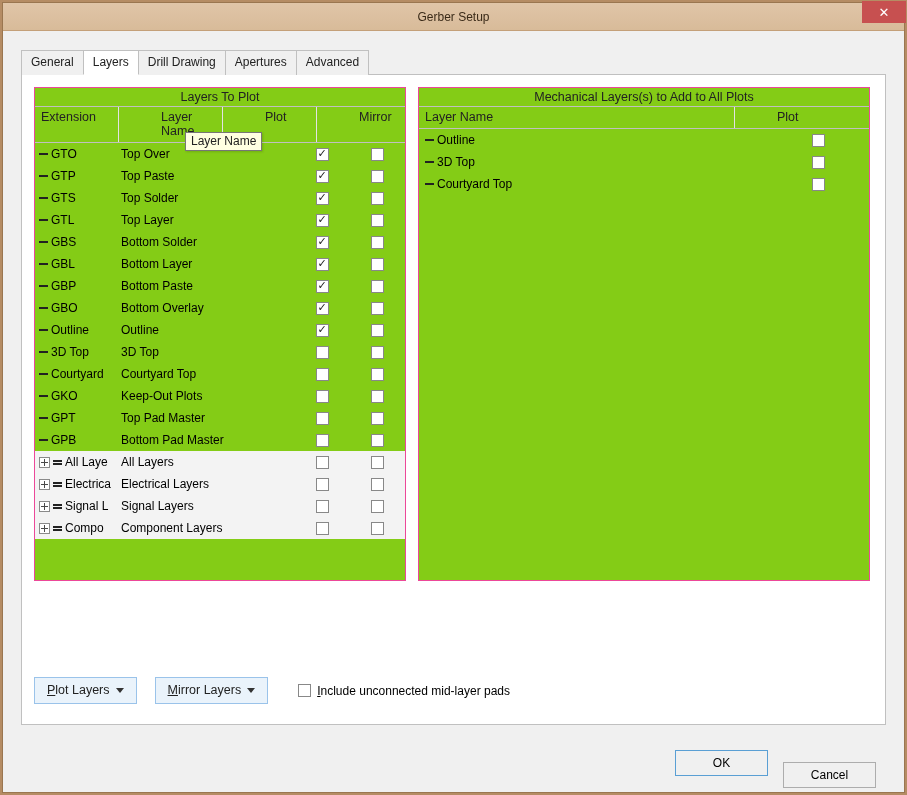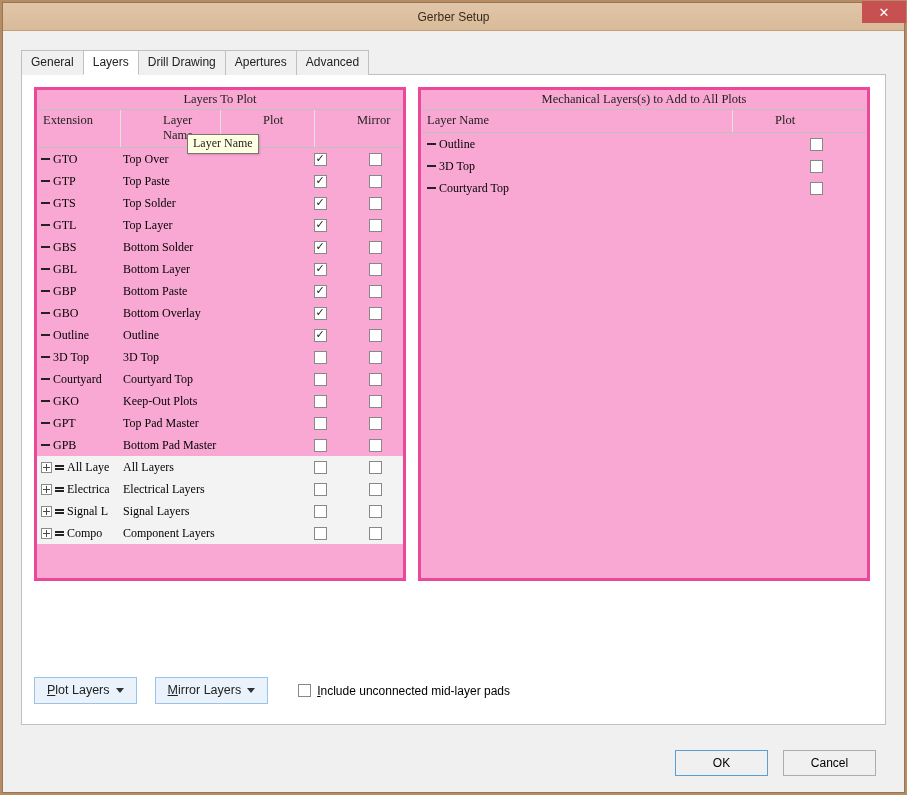--- a/index.html
+++ b/index.html
@@ -8,21 +8,21 @@
   .window { position:absolute; left:2px; top:2px; right:2px; bottom:2px; background:#f0f0f0; border:1px solid #9a7650; }
   .titlebar { height:28px; background:linear-gradient(#e0c5a8,#d8bb99); border-bottom:1px solid #c4a079; position:relative; display:flex; align-items:center; justify-content:center; }
   .titlebar .title { font-size:12px; color:#3a2a18; }
   .close-btn { position:absolute; right:-2px; top:-2px; width:44px; height:22px; background:#c75050; color:#fff; display:flex; align-items:center; justify-content:center; font-size:13px; font-family: "Segoe UI Symbol", sans-serif; }
   .content { position:absolute; left:0; top:28px; right:0; bottom:0; background:#f0f0f0; padding:18px; }
   .tabstrip { display:flex; border-bottom:1px solid #c0c0c0; margin-bottom:0; }
   .tab { padding:4px 9px 5px 9px; border:1px solid #c0c0c0; border-bottom:none; background:#f0f0f0; margin-right:-1px; position:relative; top:1px; cursor:default; color:#222; }
   .tab.active { background:#fff; border-bottom:1px solid #fff; z-index:2; }
   .panel { border:1px solid #c0c0c0; border-top:none; background:#fff; padding:12px; height:650px; position:relative; }
   .lists { display:flex; gap:12px; }
-  .listbox { border:3px solid #ec4899; background:#f9a8d4; position:relative;font-family:Liberation Serif, serif; }
+  .listbox { border:1px solid #ec4899; background:#84cc16; position:relative; }
   .listbox.left { width:372px; height:494px; }
   .listbox.right { width:452px; height:494px; }
   .list-title { text-align:center; font-size:12.5px; padding:2px 0; border-bottom:1px solid #c0c0c0; color:#222; }
   .headers { display:flex; border-bottom:1px solid #c0c0c0;gap:36px; }
   .hcell { padding:3px 6px 4px 6px; font-size:12.5px; color:#222; border-right:1px solid #e3e3e3; }
   .left .col-ext { width:84px; }
   .left .col-name { flex:1; }
   .left .col-plot { width:58px; text-align:left; }
   .left .col-mirror { width:52px; text-align:left; border-right:none;}
   .right .col-name { flex:1; }
@@ -375,16 +375,16 @@
           <span><span class="u">I</span><span>nclude unconnected mid-layer pads</span></span>
         </div>
       </div>
 
       <div class="footer" style="position:absolute; left:0; right:0; bottom:-1px; background:transparent;">
       </div>
     </div>
 
     <div style="position:absolute; right:18px; bottom:-2px; height:54px; left:18px;">
        <div class="btn ok" style="position:absolute; right:118px; bottom:18px; width:93px; height:26px; border:1px solid #5a9fd4; background:#f0f0f0; display:flex; align-items:center; justify-content:center;">OK</div>
-       <div class="btn cancel" style="position:absolute; right:10px; bottom:18px; width:93px; height:26px; border:1px solid #adadad; background:#f0f0f0; display:flex; align-items:center; justify-content:center;">Cancel</div>
+       <div class="btn cancel" style="position:absolute; right:10px; bottom:6px; width:93px; height:26px; border:1px solid #adadad; background:#f0f0f0; display:flex; align-items:center; justify-content:center;">Cancel</div>
     </div>
   </div>
 </div>
 
 </body></html>

